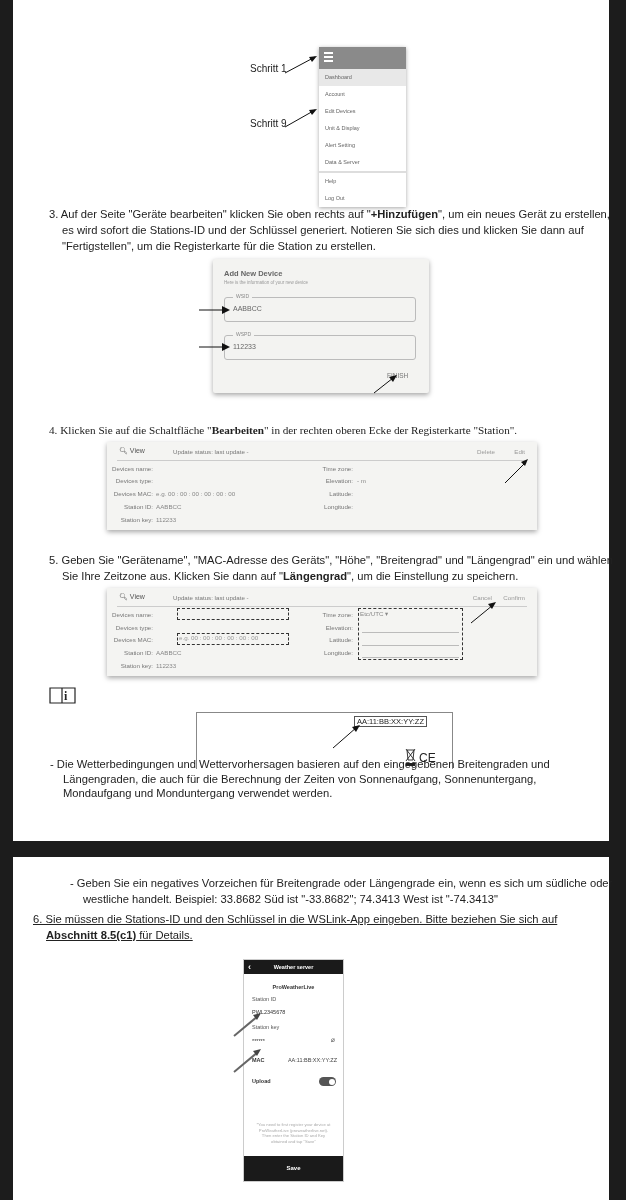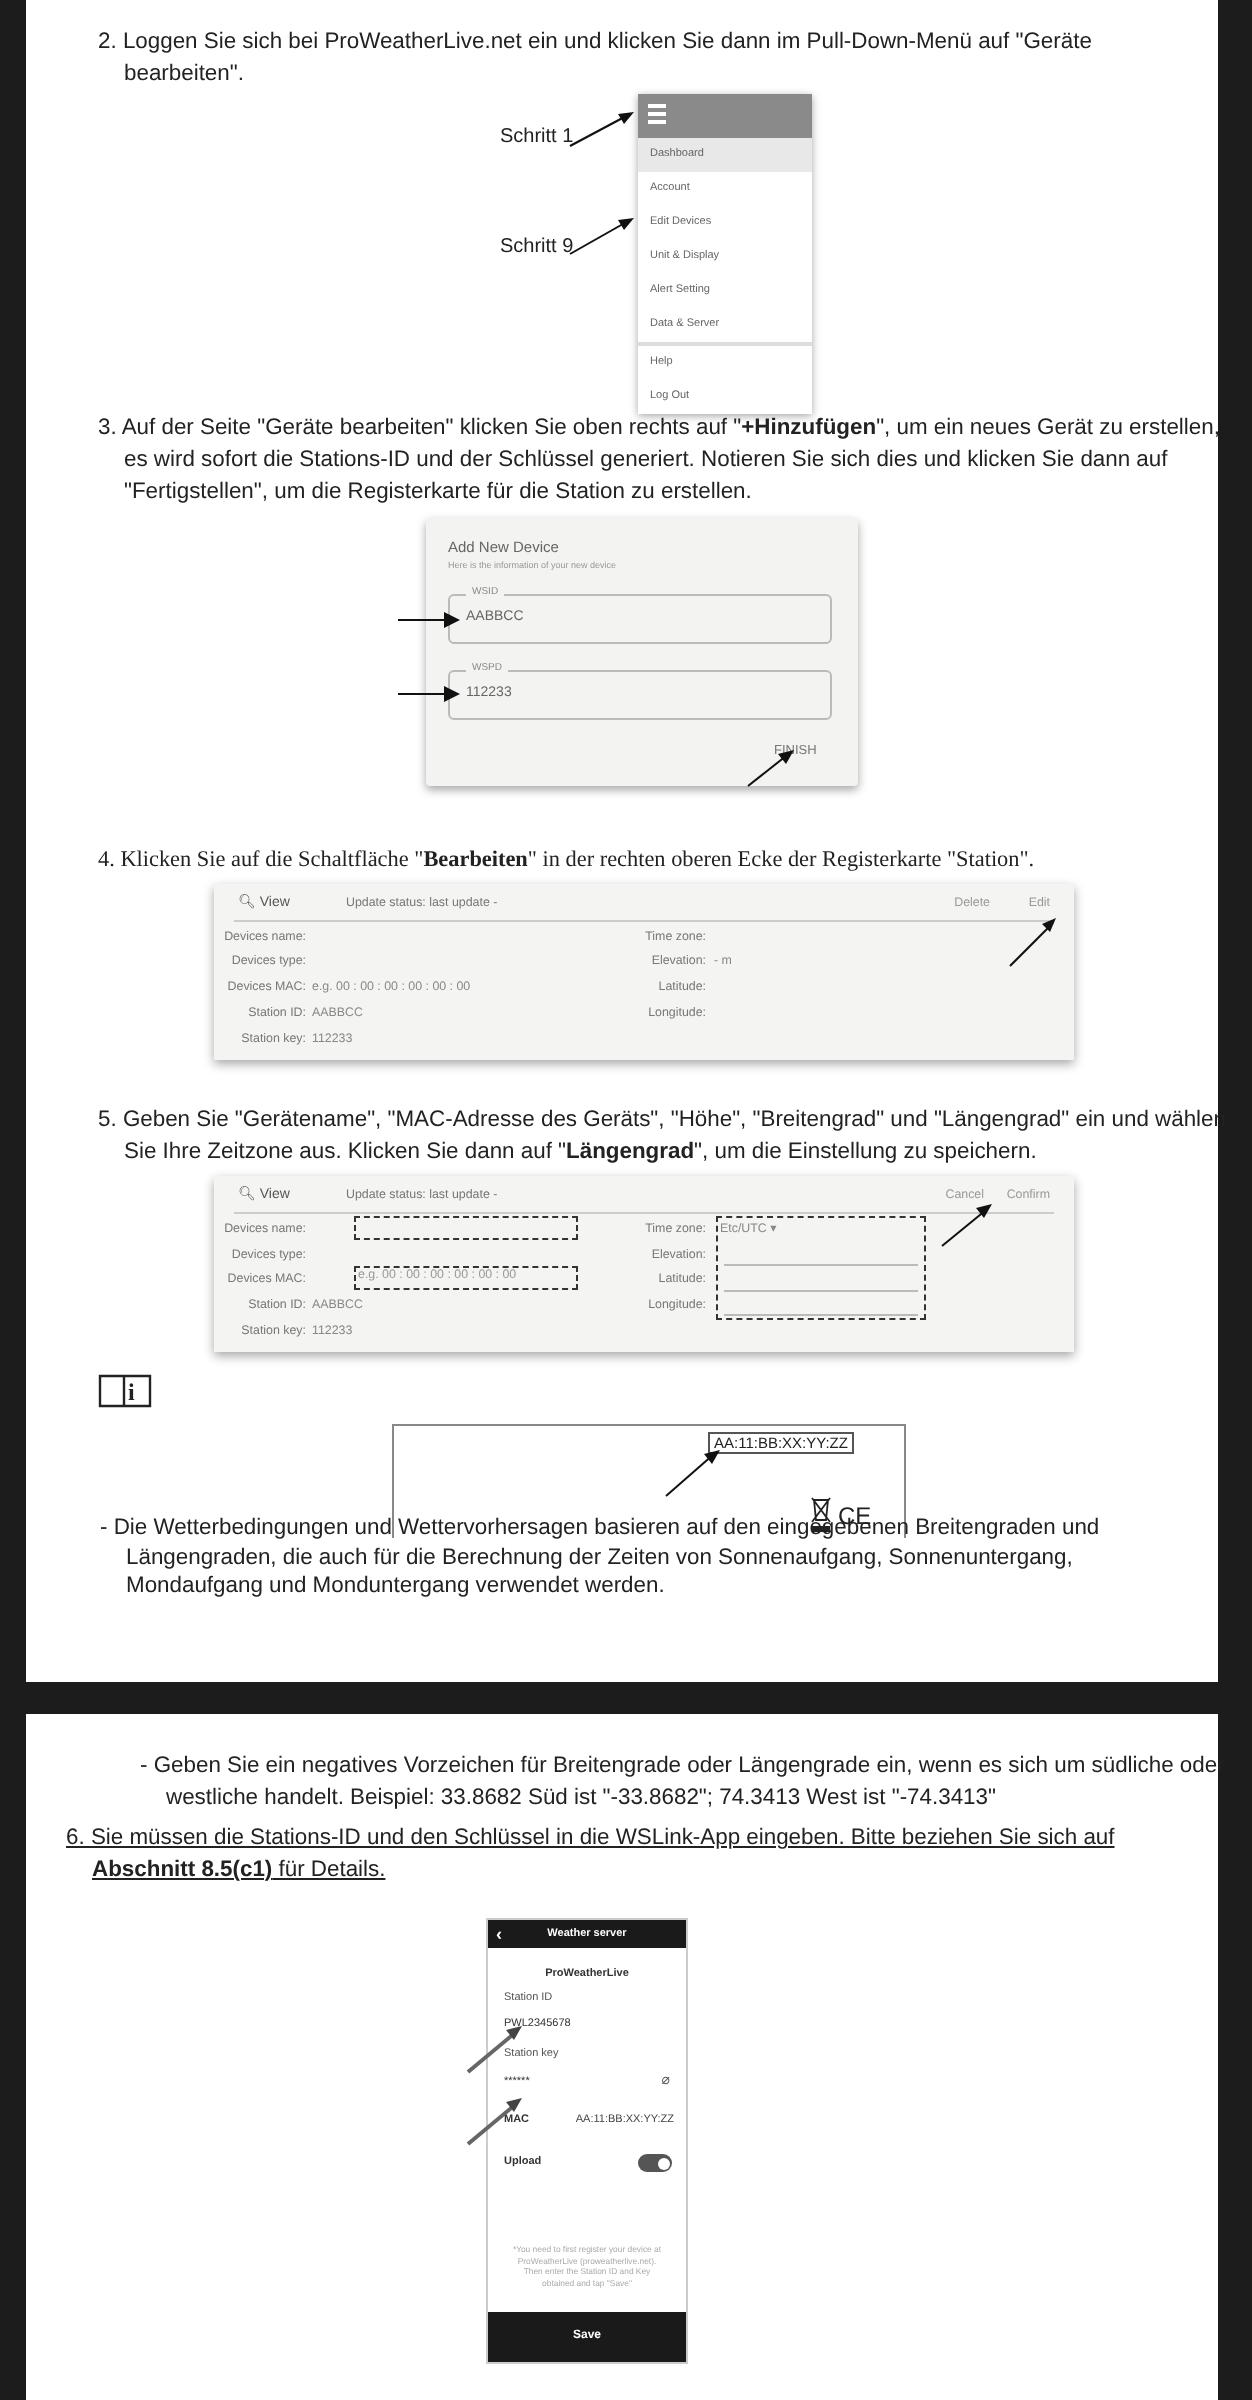--- a/index.html
+++ b/index.html
@@ -41,23 +41,20 @@
   .ph-head { height:14px; background:#1a1a1a; color:#fff; font-size:5.5px; font-weight:bold; text-align:center; line-height:14px; position:relative; }
   .ph-save { position:absolute; left:0; right:0; bottom:0; height:25px; background:#1a1a1a; color:#fff; font-weight:bold; font-size:6px; text-align:center; line-height:25px; }
   .toggle { position:absolute; width:17px; height:9px; border-radius:5px; background:#555; }
   .toggle i { position:absolute; right:1.5px; top:1.5px; width:6px; height:6px; border-radius:50%; background:#fff; }
 </style>
 </head>
 <body>
 
 <div class="page" id="page1">
 
-  <div class="abs para indent" style="left:36px; top:13px; width:540px;">
-    <span>2. Loggen Sie sich bei ProWeatherLive.net ein und klicken Sie dann im Pull-Down-Menü auf "Geräte bearbeiten".</span>
-  </div>
   <div class="abs lbl" style="left:237px; top:63px;">Schritt 1</div>
   <div class="abs lbl" style="left:237px; top:118px;">Schritt 9</div>
   <svg class="arrow" style="left:270px; top:52px;" width="40" height="80">
     <line x1="2" y1="21" x2="32" y2="5" stroke="#111" stroke-width="1"></line>
       <polygon points="34,4 26,5 29,10" fill="#111"></polygon>
     <line x1="2" y1="75" x2="32" y2="58" stroke="#111" stroke-width="1"></line>
       <polygon points="34,57 26,58 29,63" fill="#111"></polygon>
   </svg>
   <div class="menu">
     <div class="menu-head">
@@ -74,21 +71,21 @@
     <div class="menu-item">Alert Setting</div>
     <div class="menu-item">Data &amp; Server</div>
     <div class="menu-item menu-sep">Help</div>
     <div class="menu-item">Log Out</div>
   </div>
 
   <div class="abs para indent" style="left:36px; top:206px; width:550px;">
     <span>3. Auf der Seite "Geräte bearbeiten" klicken Sie oben rechts auf "</span><b>+Hinzufügen</b><span>", um ein neues Gerät zu erstellen, es wird sofort die Stations-ID und der Schlüssel generiert. Notieren Sie sich dies und klicken Sie dann auf "Fertigstellen", um die Registerkarte für die Station zu erstellen.</span>
   </div>
   <div class="card" style="left:200px; top:259px; width:216px; height:134px;">
-    <div class="abs" style="left:11px; top:10px; font-size:7.5px; font-weight:normal; color:#666;">Add New Device</div>
+    <div class="abs" style="left:11px; top:10px; font-size:7.5px; font-weight:bold; color:#666;">Add New Device</div>
     <div class="abs" style="left:11px; top:21px; font-size:4.5px; color:#999;">Here is the information of your new device</div>
     <div class="fieldset" style="left:11px; top:38px; width:190px; height:23px;">
       <span class="legend">WSID</span>
       <span class="fval" style="top:7px;">AABBCC</span>
     </div>
     <div class="fieldset" style="left:11px; top:76px; width:190px; height:23px;">
       <span class="legend">WSPD</span>
       <span class="fval" style="top:7px;">112233</span>
     </div>
     <div class="abs" style="left:174px; top:113px; font-size:6.5px; color:#777;">FINISH</div>

